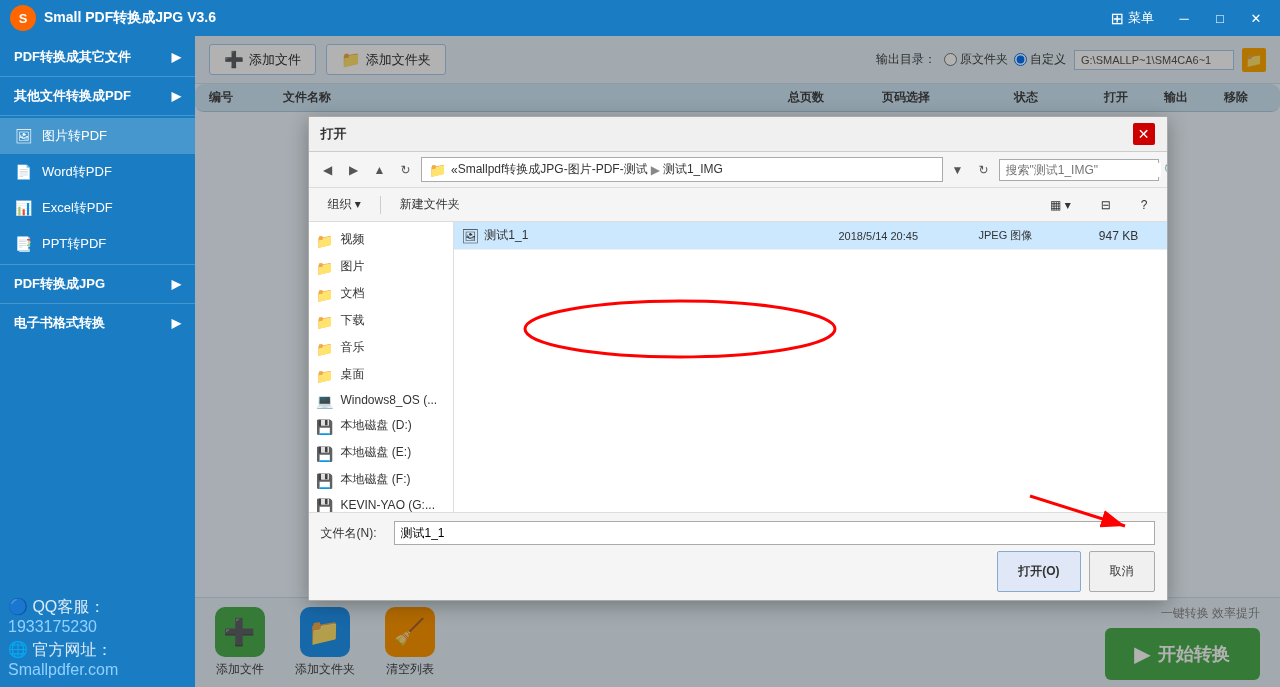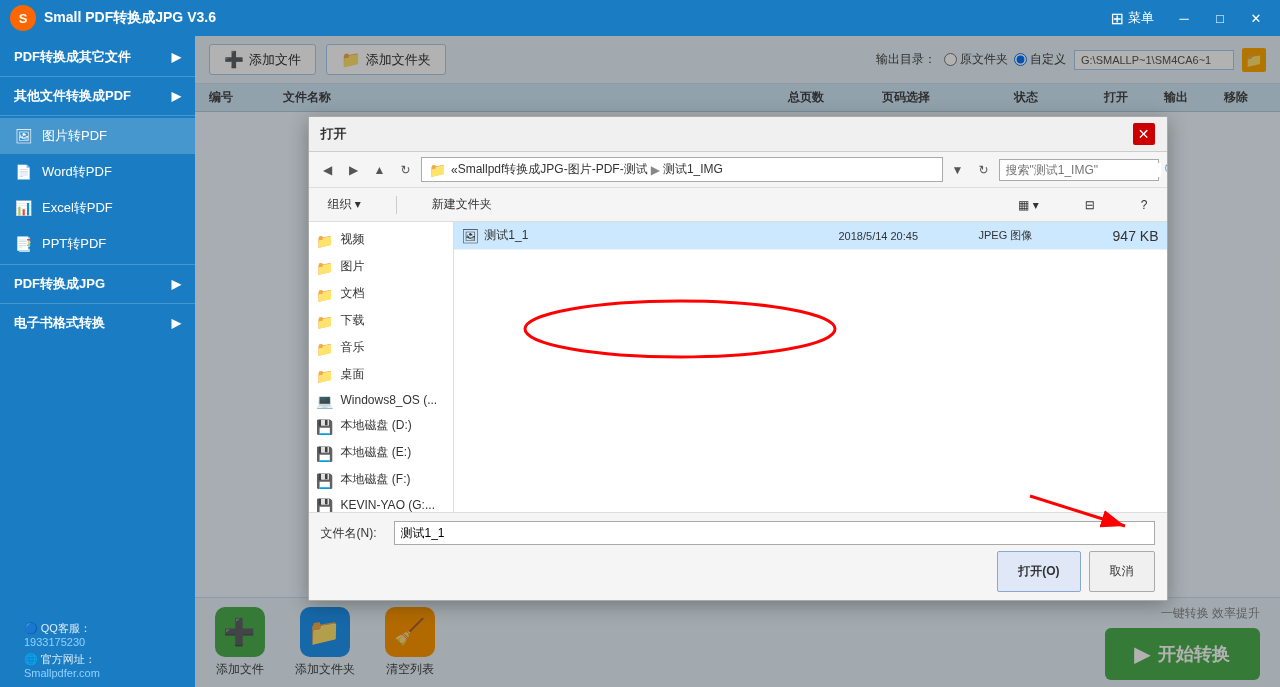--- a/index.html
+++ b/index.html
@@ -145,20 +145,21 @@
 
     
     .table-header {
       display: flex;
       background: #d0e8f8;
       border-bottom: 1px solid #b0ccdd;
       padding: 5px 14px;
       font-size: 12px;
       color: #444;
       font-weight: bold;
+      border-radius: 9px;
     }
     .col-num { width: 50px; }
     .col-name { flex: 1; margin-left: 24px; }
     .col-pages { width: 80px; text-align: center; }
     .col-pagesel { width: 120px; text-align: center; }
     .col-status { width: 120px; text-align: center; }
     .col-open { width: 60px; text-align: center; }
     .col-output { width: 60px; text-align: center; }
     .col-remove { width: 60px; text-align: center; }
 
@@ -297,21 +298,21 @@
       color: #555;
     }
 
     
     .dialog-toolbar {
       background: #f5f5f5;
       border-bottom: 1px solid #ddd;
       padding: 4px 8px;
       display: flex;
       align-items: center;
-      gap: 24px;
+      gap: 8px;
     }
     .dialog-toolbar-btn {
       padding: 3px 10px;
       background: none;
       border: 1px solid transparent;
       border-radius: 2px;
       cursor: pointer;
       font-size: 12px;
       color: #333;
     }
@@ -367,21 +368,21 @@
       padding: 5px 8px;
       font-size: 12px;
       color: #333;
       cursor: pointer;
       border-bottom: 1px solid #f0f0f0;
     }
     .file-list-item.selected { background: #cce8ff; }
     .fi-name { flex: 1; display: flex; align-items: center; gap: 5px; }
     .fi-date { width: 140px; font-size: 11px; }
     .fi-type { width: 100px; font-size: 11px; }
-    .fi-size { width: 80px; text-align: right; font-size: 14px; }
+    .fi-size { width: 80px; text-align: center; font-size: 12px; }
     .file-icon { font-size: 14px; }
 
     
     .dialog-bottom {
       border-top: 1px solid #ddd;
       background: #f5f5f5;
       padding: 8px 12px;
     }
     .filename-row {
       display: flex; align-items: center; gap: 8px; margin-bottom: 6px;
@@ -487,21 +488,21 @@
         <span>PDF转换成JPG</span>
         <span class="chevron">▶</span>
       </div>
       <div class="sidebar-divider"></div>
 
       <div class="sidebar-group-header">
         <span>电子书格式转换</span>
         <span class="chevron">▶</span>
       </div>
 
-      <div style="position:absolute;bottom:0;width:155px;padding:8px 24px;font-size:11px;color:rgba(255,255,255,0.85);">
+      <div style="position:absolute;bottom:0;width:155px;padding:8px 8px;font-size:16px;color:rgba(255,255,255,0.85);">
         <div class="sidebar-bottom-qq">
           <span>🔵 </span>
           <span>QQ客服：</span>
           <span style="color:#90d0ff;cursor:pointer;">1933175230</span>
         </div>
         <div>
           <span>🌐 </span>
           <span>官方网址：</span>
           <span style="color:#90d0ff;cursor:pointer;">Smallpdfer.com</span>
         </div>

